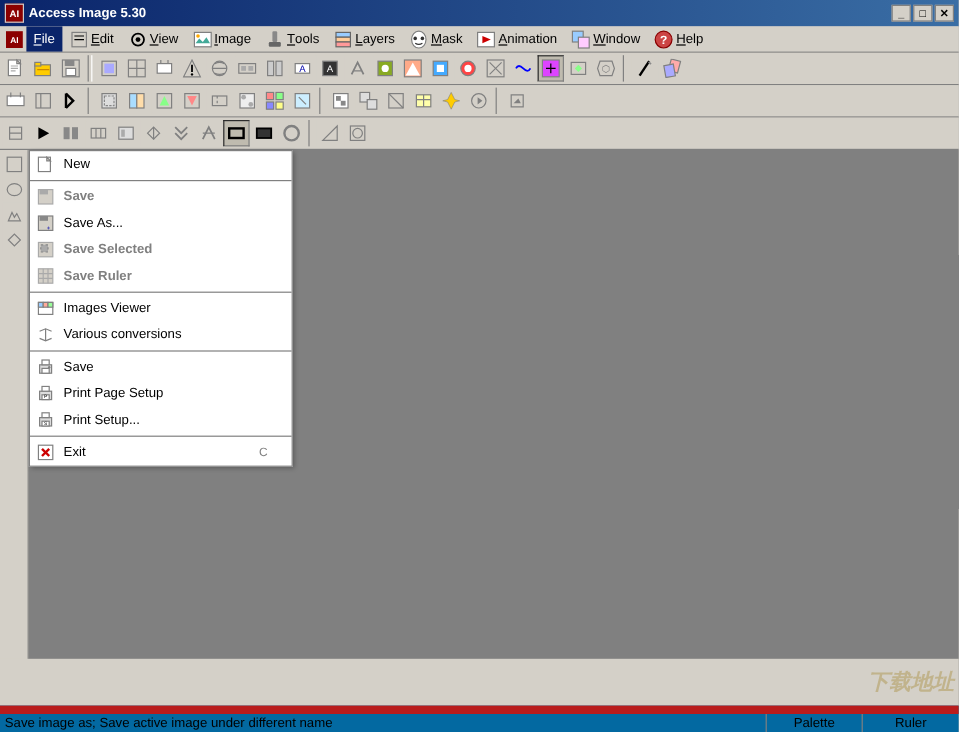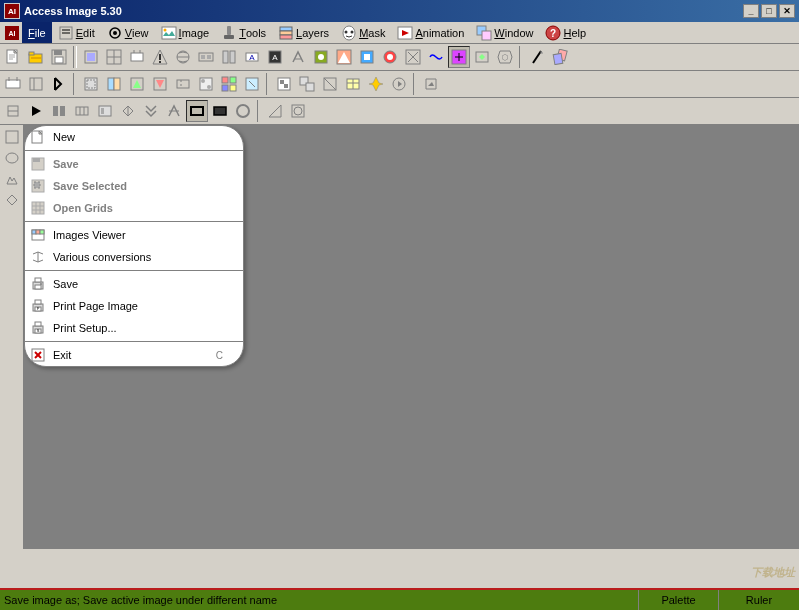--- a/index.html
+++ b/index.html
@@ -184,22 +184,22 @@
       font-size: 10px;
     }
 
     
     .status-bar {
       position: absolute;
       bottom: 0;
       left: 0;
       right: 0;
       height: 22px;
-      background: #4d7c0f;
-      border-top: 2px solid #b91c1c;
+      background: #0369a1;
+      border-top: 7px solid #b91c1c;
       display: flex;
       align-items: center;
       font-size: 11px;
     }
     .status-text {
       flex: 1;
       padding: 0 4px;
       border-right: 1px solid #808080;
       height: 100%;
       display: flex;
@@ -222,21 +222,21 @@
       align-items: center;
       justify-content: center;
     }
 
     
     .watermark {
       position: absolute;
       bottom: 30px;
       right: 4px;
       color: rgba(180,160,100,0.6);
-      font-size: 11px;
+      font-size: 18px;
       font-weight: bold;
       font-style: italic;
     }
   </style>
 </head>
 <body>
 
 <div class="title-bar">
   <div class="title-bar-left">
     <div class="title-icon">
@@ -724,21 +724,21 @@
       <svg width="14" height="14" viewBox="0 0 14 14">
           <path d="M2 7 L7 2 L12 7 L7 12 Z" fill="none" stroke="#808080"></path>
         </svg>
     </div>
   </div>
 
   <div class="canvas-area">
     
   </div>
 
-  <div class="dropdown-menu" style="top:0;left:24px;border-radius:22px;">
+  <div class="dropdown-menu" style="top:0;left:24px;">
 
     <div class="dropdown-item">
       <span class="dropdown-icon">
         <svg width="14" height="14" viewBox="0 0 14 14">
             <rect x="1" y="1" width="10" height="12" fill="white" stroke="#808080"></rect>
             <polygon points="8,1 11,4 8,4" fill="#d4d0c8" stroke="#808080"></polygon>
           </svg>
       </span>
       <span>New</span>
     </div>
@@ -749,20 +749,30 @@
     <div class="dropdown-item disabled">
       <span class="dropdown-icon">
         <svg width="14" height="14" viewBox="0 0 14 14">
             <rect x="1" y="1" width="12" height="12" fill="#d4d0c8" stroke="#aaa"></rect>
             <rect x="2" y="1" width="7" height="4" fill="#aaa"></rect>
           </svg>
       </span>
       <span>Save</span>
     </div>
 
+    <div class="dropdown-item">
+      <span class="dropdown-icon">
+        <svg width="14" height="14" viewBox="0 0 14 14">
+            <rect x="1" y="1" width="12" height="12" fill="#d4d0c8" stroke="#808080"></rect>
+            <rect x="2" y="1" width="7" height="4" fill="#888"></rect>
+            <text x="8" y="13" font-size="5" fill="#00a">+</text>
+          </svg>
+      </span>
+      <span>Save As...</span>
+    </div>
 
     <div class="dropdown-item disabled">
       <span class="dropdown-icon">
         <svg width="14" height="14" viewBox="0 0 14 14">
             <rect x="1" y="1" width="12" height="12" fill="#d4d0c8" stroke="#aaa"></rect>
             <rect x="3" y="3" width="6" height="6" fill="#aaa" stroke="#888" stroke-dasharray="2"></rect>
           </svg>
       </span>
       <span>Save Selected</span>
     </div>
@@ -770,21 +780,21 @@
     <div class="dropdown-item disabled">
       <span class="dropdown-icon">
         <svg width="14" height="14" viewBox="0 0 14 14">
             <rect x="1" y="1" width="12" height="12" fill="#d4d0c8" stroke="#aaa"></rect>
             <line x1="1" y1="5" x2="13" y2="5" stroke="#aaa"></line>
             <line x1="1" y1="9" x2="13" y2="9" stroke="#aaa"></line>
             <line x1="5" y1="1" x2="5" y2="13" stroke="#aaa"></line>
             <line x1="9" y1="1" x2="9" y2="13" stroke="#aaa"></line>
           </svg>
       </span>
-      <span>Open Grids</span>
+      <span>Save Ruler</span>
     </div>
 
     <div class="dropdown-separator"></div>
 
     <div class="dropdown-item">
       <span class="dropdown-icon">
         <svg width="14" height="14" viewBox="0 0 14 14">
             <rect x="1" y="2" width="12" height="10" fill="#fff" stroke="#808080"></rect>
             <rect x="1" y="2" width="4" height="4" fill="#9cf" stroke="#808080"></rect>
             <rect x="5" y="2" width="4" height="4" fill="#fa9" stroke="#808080"></rect>
@@ -822,21 +832,21 @@
 
     <div class="dropdown-item">
       <span class="dropdown-icon">
         <svg width="14" height="14" viewBox="0 0 14 14">
             <rect x="2" y="5" width="10" height="7" fill="#ddd" stroke="#808080"></rect>
             <rect x="4" y="1" width="6" height="4" fill="white" stroke="#808080"></rect>
             <rect x="4" y="8" width="6" height="4" fill="white" stroke="#808080"></rect>
             <text x="7" y="11" text-anchor="middle" font-size="4" fill="#000">P</text>
           </svg>
       </span>
-      <span>Print Page Image</span>
+      <span>Print Page Setup</span>
     </div>
 
     <div class="dropdown-item">
       <span class="dropdown-icon">
         <svg width="14" height="14" viewBox="0 0 14 14">
             <rect x="2" y="5" width="10" height="7" fill="#ddd" stroke="#808080"></rect>
             <rect x="4" y="1" width="6" height="4" fill="white" stroke="#808080"></rect>
             <rect x="4" y="8" width="6" height="4" fill="white" stroke="#808080"></rect>
             <text x="7" y="11" text-anchor="middle" font-size="4" fill="#000">S</text>
           </svg>

